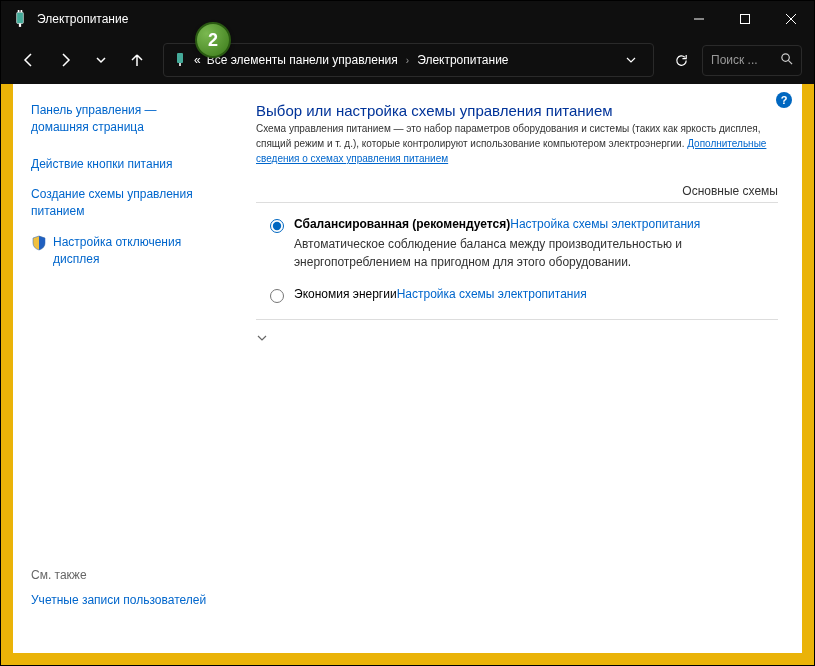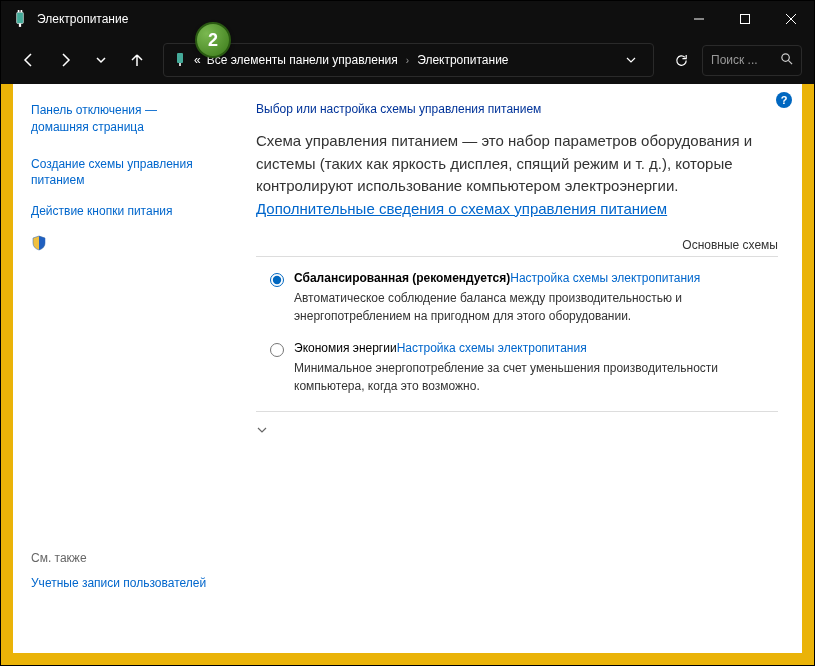--- a/index.html
+++ b/index.html
@@ -19,22 +19,22 @@
 .dropbtn { width:28px; height:28px; display:flex; align-items:center; justify-content:center; color:#fff;}
 .refreshbtn { width: 34px; height: 34px; display: flex; align-items: center; justify-content: center; color: #fff; }
 .searchbox { width: 100px; height: 31px; border: 1px solid #2a2a2a; border-radius: 4px; display: flex; align-items: center; padding: 0 8px; color: #999; font-size: 12px; gap:6px;}
 .content { flex: 1; background: #fff; display: flex; position: relative; margin: 0 12px 12px 12px; }
 .sidebar { width: 215px; padding: 18px 12px 12px 18px; border-right: 0; }
 .sidebar a { display: block; color: #0066cc; font-size: 12px; text-decoration: none; margin-bottom: 14px; line-height: 1.4; }
 .sidebar .with-icon { display: flex; align-items: flex-start; gap: 6px; }
 .sidebar .with-icon .si-icon { width:16px; height:16px; flex-shrink:0; margin-top:1px; }
 .sidebar .seealso { color: #666; font-size: 12px; margin-top: 300px; margin-bottom: 10px; }
 .main { flex: 1; padding: 18px 24px 18px 28px; position: relative; }
-.main h1 { color: #003399; font-size: 12px; font-weight: 400; margin-bottom: 14px; }
-.main .desc { color: #333; font-size: 15px; line-height: 1.5; margin-bottom: 6px; }
+.main h1 { color: #003399; font-size: 15px; font-weight: 400; margin-bottom: 2px; }
+.main .desc { color: #333; font-size: 10px; line-height: 1.5; margin-bottom: 6px; }
 .main .desc a { color: #0066cc; text-decoration: underline; }
 .fieldset-label { color: #333; font-size: 12px; padding-bottom: 4px; text-align: right; }
 .fieldset { border-top: 1px solid #ddd; margin-top: 0; padding-top: 14px; }
 .plan { display: flex; align-items: flex-start; margin-bottom: 16px; padding-left: 14px; }
 .plan input[type=radio] { margin-top: 2px; margin-right: 10px; accent-color: #0067c0; width:14px; height:14px; }
 .plan .plan-body { flex: 1; }
 .plan .plan-head { display: flex; justify-content: flex-start; align-items: baseline; }
 .plan .plan-name { color: #000; font-size: 12px; }
 .plan .plan-name.sel { font-weight: 600; }
 .plan .plan-link { color: #0066cc; font-size: 12px; text-decoration: none; }
@@ -125,29 +125,30 @@
             <circle cx="6" cy="6" r="4" fill="none" stroke="#ccc" stroke-width="1.3"></circle>
             <line x1="9" y1="9" x2="13" y2="13" stroke="#ccc" stroke-width="1.3"></line>
           </svg></span>
     </div>
   </div>
 
   <div class="content">
     <div class="help-badge">?</div>
 
     <div class="sidebar">
-      <a>Панель отключения — домашняя страница</a>
+      <a>Панель управления — домашняя страница</a>
       <div style="height:6px"></div>
+      <a>Действие кнопки питания</a>
       <a>Создание схемы управления питанием</a>
-      <a>Действие кнопки питания</a>
       <div class="with-icon">
         <span class="si-icon"><svg viewBox="0 0 16 16">
               <path d="M8 1 L14 3 L14 8 Q14 13 8 15 Q2 13 2 8 L2 3 Z" fill="#f0c040" stroke="#2060c0" stroke-width="0.5"></path>
               <path d="M8 1 L14 3 L14 8 Q14 13 8 15 Z" fill="#2060c0"></path>
             </svg></span>
+        <a style="margin-bottom:0">Настройка отключения дисплея</a>
       </div>
       <div class="seealso">См. также</div>
       <a>Учетные записи пользователей</a>
     </div>
 
     <div class="main">
       <h1>Выбор или настройка схемы управления питанием</h1>
       <p class="desc">
         <span>Схема управления питанием — это набор параметров оборудования и системы (таких как яркость дисплея, спящий режим и т. д.), которые контролируют использование компьютером электроэнергии. </span><a href="#">Дополнительные сведения о схемах управления питанием</a>
       </p>
@@ -164,21 +165,20 @@
             <div class="plan-desc">Автоматическое соблюдение баланса между производительностью и энергопотреблением на пригодном для этого оборудовании.</div>
           </div>
         </div>
         <div class="plan">
           <input type="radio" name="p" style="">
           <div class="plan-body">
             <div class="plan-head">
               <span class="plan-name">Экономия энергии</span>
               <a href="#" class="plan-link">Настройка схемы электропитания</a>
             </div>
-            <div class="plan-desc">Минимальное энергопотребление за счет уменьшения производительности компьютера, когда это возможно.</div>
           </div>
         </div>
       </div>
       <div class="expander">
         <span class="chev"><svg width="12" height="12" viewBox="0 0 12 12">
               <path d="M2 4 L6 8 L10 4" fill="none" stroke="#666" stroke-width="1.2"></path>
             </svg></span>
       </div>
     </div>
   </div>

